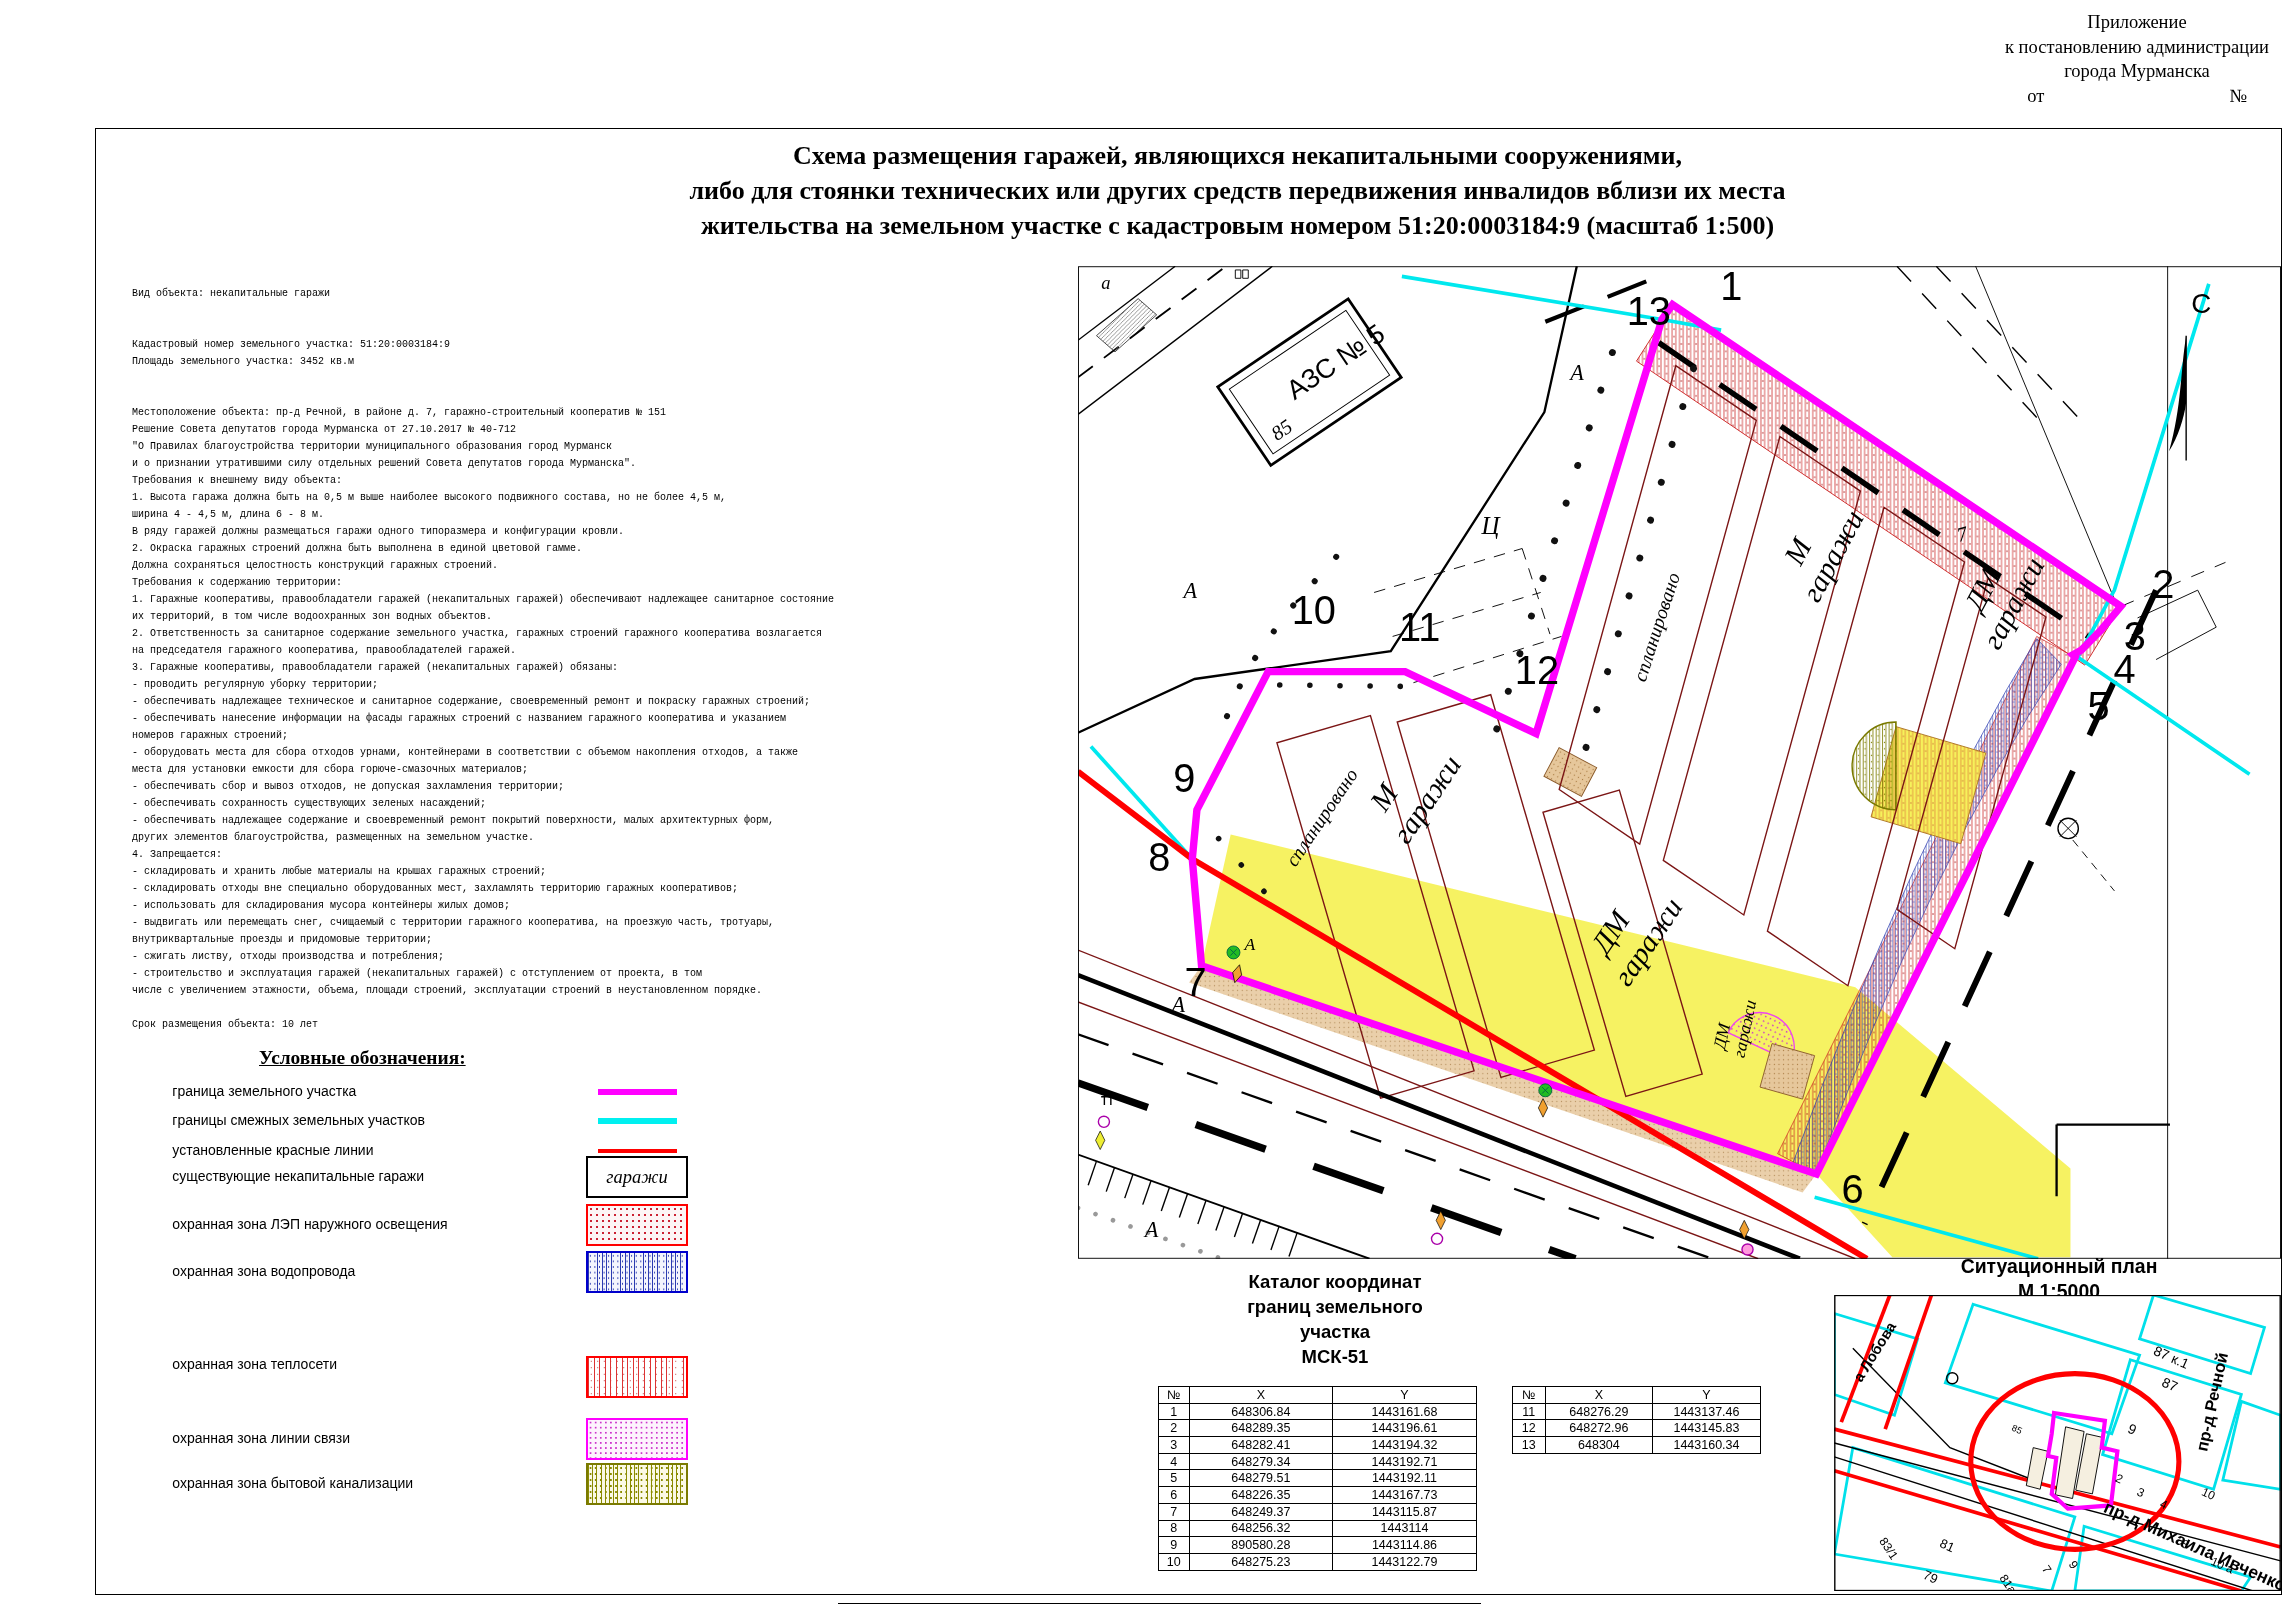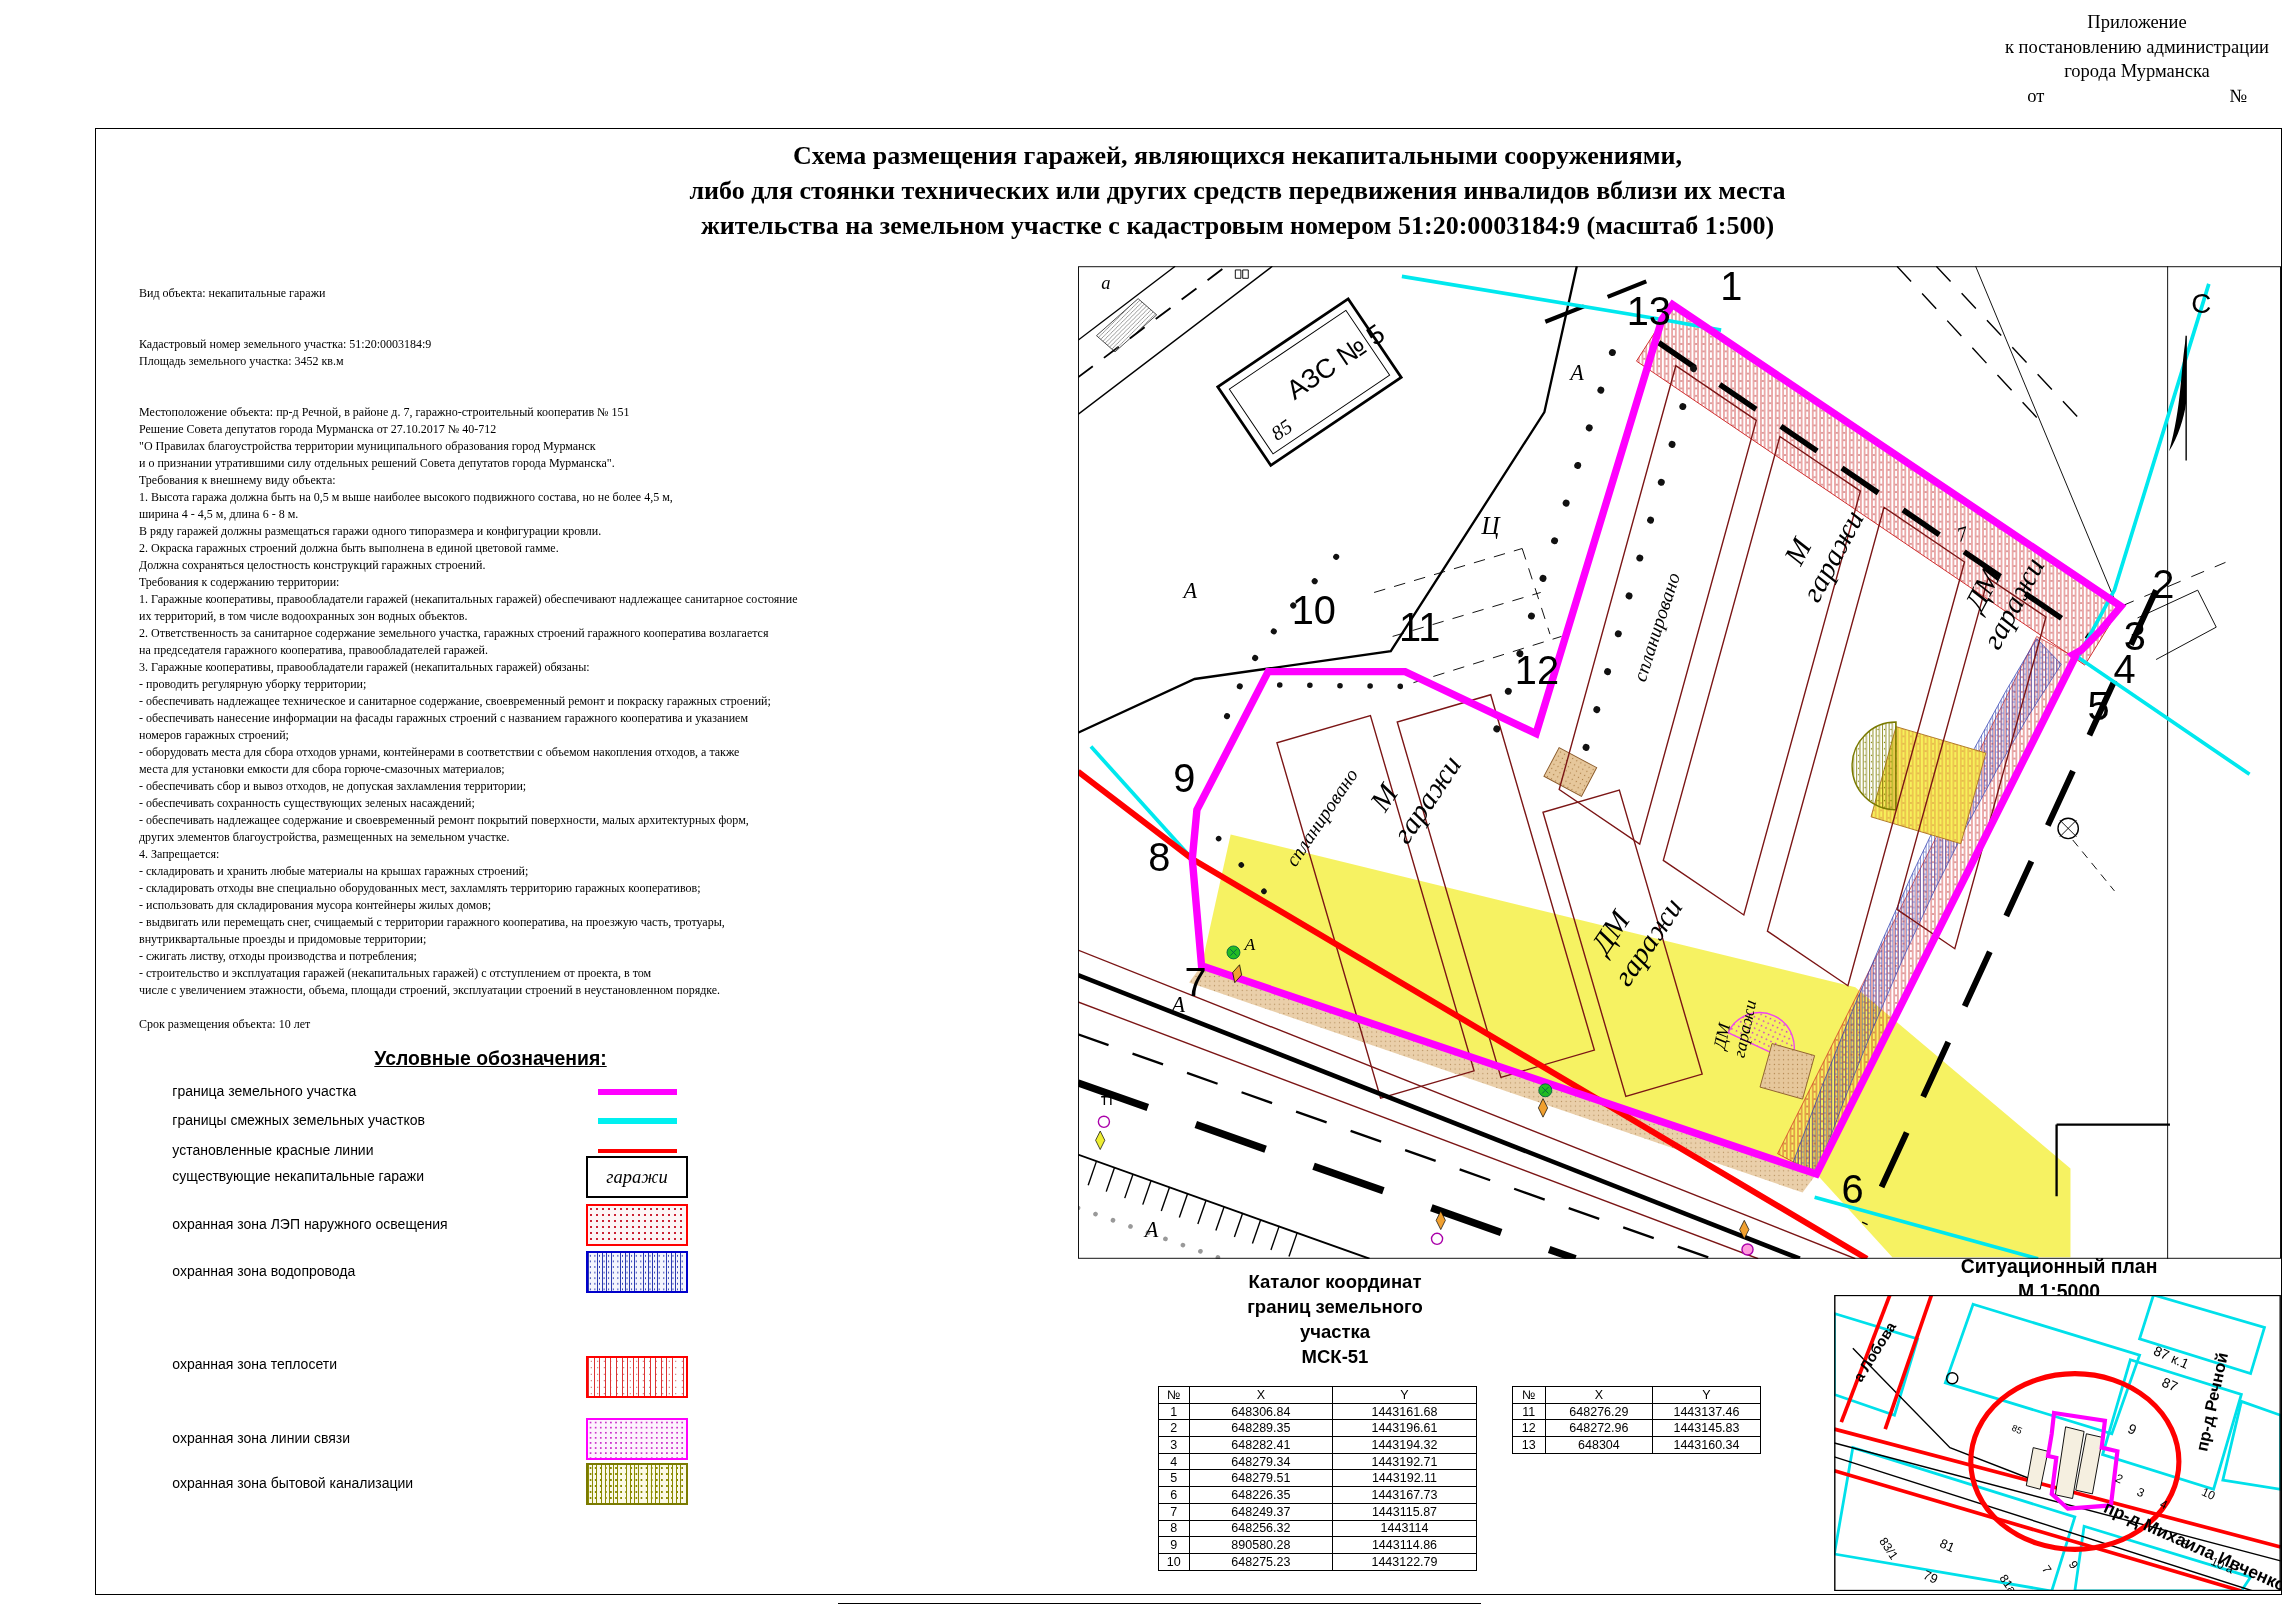--- a/index.html
+++ b/index.html
@@ -8,25 +8,25 @@
   .abs{position:absolute;}
   
   #annex{left:1983px;top:10.2px;width:308px;text-align:center;font-size:18.5px;line-height:24.5px;}
   #annex .pre{white-space:pre;}
   
   #frame{left:95px;top:128px;width:2185px;height:1465px;border:1.9px solid #000;}
   
   #title{left:555px;top:138px;width:1365px;text-align:center;font-weight:bold;
          font-size:26px;line-height:35px;}
   
-  #info{left:139px;top:285px;width:787px;font-size:12px;}
+  #info{left:132px;top:285px;width:787px;font-size:10px;font-family:Liberation Mono, monospace;}
   #info div{min-height:17px;line-height:17px;white-space:nowrap;}
   
-  #legend-title{left:259px;top:1047px;width:463px;text-align:center;font-weight:bold;
-                font-size:19.4px;text-decoration:underline;font-family:Liberation Sans, sans-serif;}
+  #legend-title{left:259px;top:1047px;width:463px;text-align:left;font-weight:bold;
+                font-size:19.4px;text-decoration:underline;font-family:Liberation Serif, serif;}
   #legend{left:164px;top:1078px;width:539px;height:500px;}
   .leg-row{position:absolute;left:0;width:100%;display:flex;align-items:center;}
   .leg-row .lbl{flex:1;font-size:14px;line-height:17.6px;white-space:pre-line;
                 font-family:"Liberation Sans",sans-serif;padding-left:8.3px;}
   .leg-row .swc{width:132px;display:flex;justify-content:center;align-items:center;}
   .leg-row:nth-child(1){top:3.7px;height:20.4px;}
   .leg-row:nth-child(2){top:33px;height:20.4px;}
   .leg-row:nth-child(3){top:63px;height:20.4px;}
   .leg-row:nth-child(4){top:77px;height:44px;}
   .leg-row:nth-child(5){top:125px;height:44px;}

